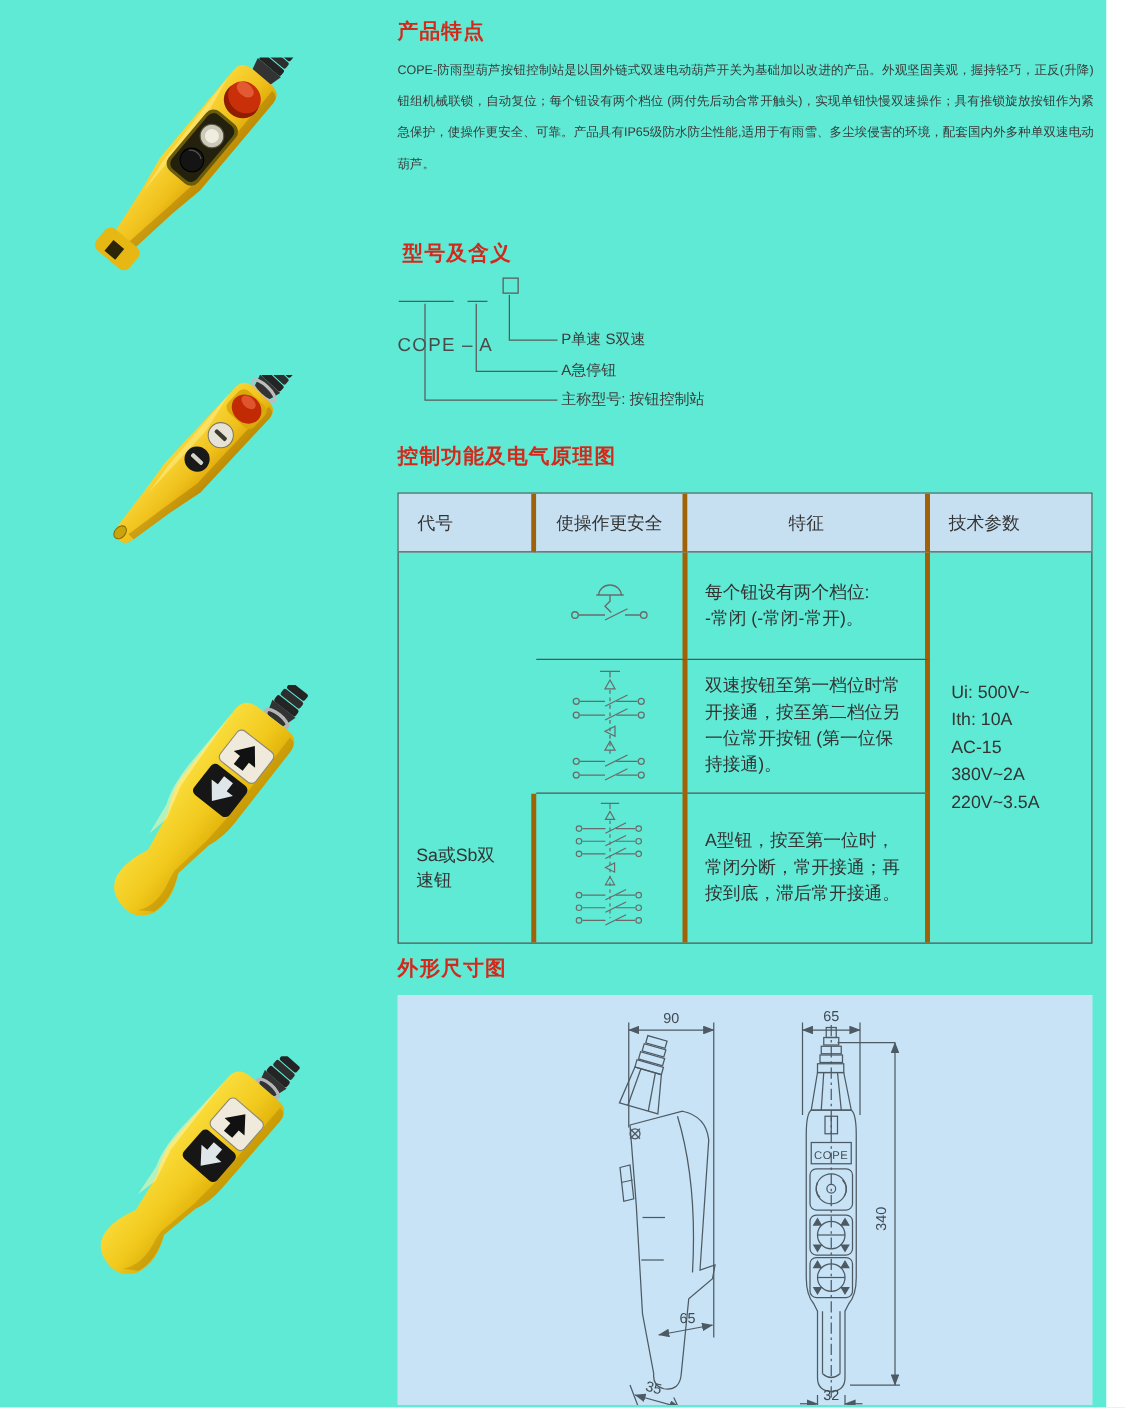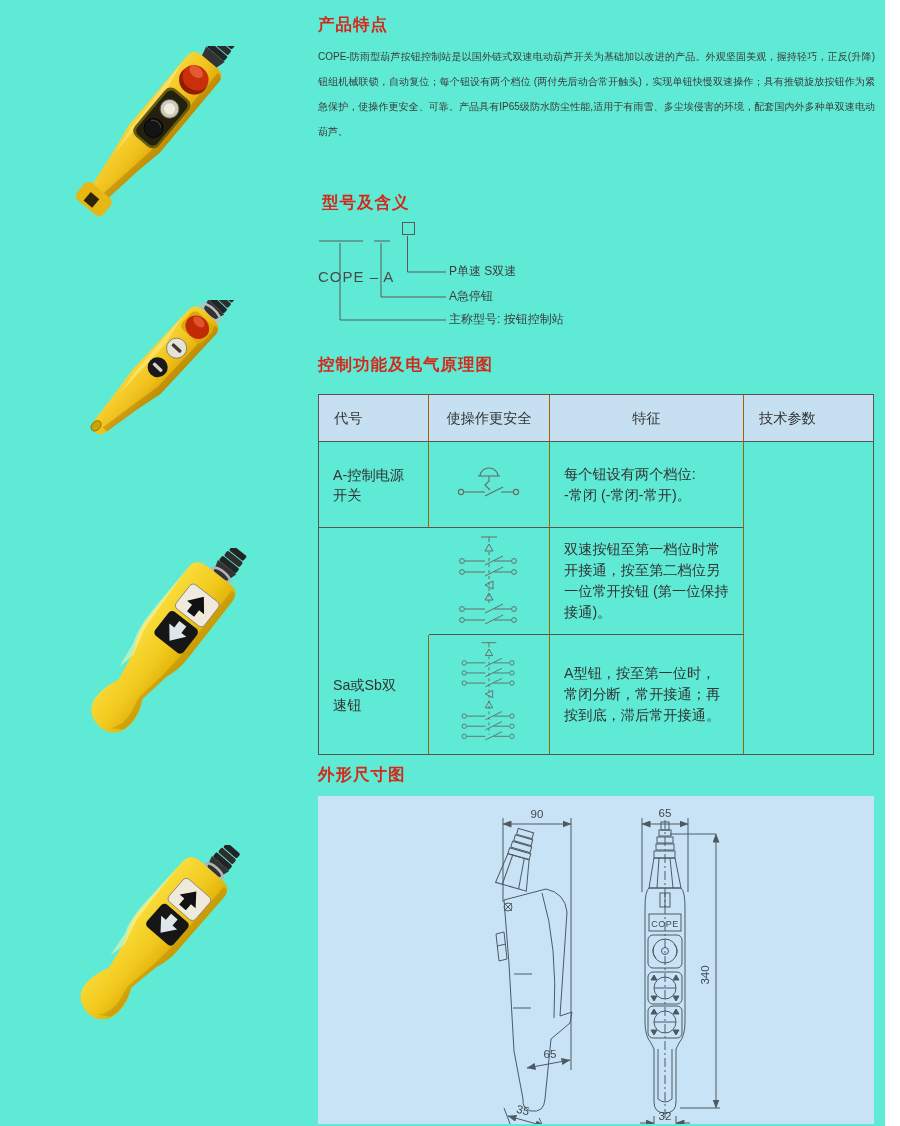--- a/index.html
+++ b/index.html
@@ -18,21 +18,21 @@
   .ml0{top:43px}.ml1{top:68px}.ml2{top:91px}
   
   .ftable{position:absolute;left:318px;top:394px;width:556px;height:361px;box-sizing:border-box;
           display:grid;grid-template-columns:110px 121px 194px 129px;grid-template-rows:47px 86px 107px 119px;
           border:1px solid #555;}
   .ftable>div{box-sizing:border-box;font-size:14.2px;color:#333;}
   .g-h{grid-row:1}.g-r1{grid-row:2}.g-r2{grid-row:3}.g-r3{grid-row:4}
   .g-c1{grid-column:1}.g-c2{grid-column:2}.g-c3{grid-column:3}.g-c4{grid-column:4}
   .th{background:#c6e0f2;border-bottom:1px solid #555;display:flex;align-items:center;padding-left:15px;}
   .th.ctr{justify-content:center;padding-left:0;}
-  .vb{border-right:1px solid #a16207;}
+  .vb{border-right:4px solid #a16207;}
   .hb{border-bottom:1px solid #555;}
   .cell{display:flex;align-items:center;}
   .code{padding:6px 18px 6px 14px;line-height:20px;}
   .sch{justify-content:center;}
   .feat{padding:10px 14px;line-height:21px;}
   .pre{white-space:pre-line;}
   .tech{grid-column:4;grid-row:2 / span 3;display:flex;flex-direction:column;justify-content:center;
         padding-left:17px;line-height:22px;}
   
   .blue-panel{position:absolute;left:318px;top:796px;width:556px;height:328px;background:#c8e3f6;}
@@ -193,21 +193,20 @@
     <span class="mlabel ml2">主称型号: 按钮控制站</span>
   </div>
 
   <h2 class="sec" style="left:318px;top:354px;">控制功能及电气原理图</h2>
   <div class="ftable">
     <div class="th g-h g-c1 vb">代号</div>
     <div class="th ctr g-h g-c2 vb">使操作更安全</div>
     <div class="th ctr g-h g-c3 vb">特征</div>
     <div class="th g-h g-c4">技术参数</div>
 
-    <div class="cell code g-r1 g-c1 vb hb">A-控制电源开关</div>
     <div class="cell sch g-r1 g-c2 vb hb">
       <svg width="88" height="46" viewBox="0 0 88 46">
         <g stroke="#6a6a6a" stroke-width="1.1" fill="none">
           <path d="M35,14 A9,8 0 0 1 53,14"></path>
             <path d="M33,14 H55"></path>
           <path d="M44,14 L44,19 L40,23 L45,28"></path>
           <circle cx="16" cy="30" r="2.6"></circle>
             <path d="M19,30 H40"></path>
           <path d="M40,34 L58,25"></path>
           <path d="M56,30 H68"></path>
@@ -290,20 +289,27 @@
           <circle cx="17" cy="106" r="2.4"></circle>
             <path d="M20,106 H40"></path>
             <path d="M40,110 L58,101"></path>
             <path d="M49,106 H66"></path>
             <circle cx="69" cy="106" r="2.4"></circle>
         </g>
       </svg>
     </div>
     <div class="cell feat g-r3 g-c3 vb">A型钮，按至第一位时，常闭分断，常开接通；再按到底，滞后常开接通。</div>
 
+    <div class="tech">
+      <div>Ui: 500V~</div>
+      <div>Ith: 10A</div>
+      <div>AC-15</div>
+      <div>380V~2A</div>
+      <div>220V~3.5A</div>
+    </div>
   </div>
 
   <h2 class="sec" style="left:318px;top:764px;">外形尺寸图</h2>
   <div class="blue-panel">
     <svg width="556" height="328" viewBox="0 0 556 328">
       <defs>
         <marker id="ar" markerWidth="9" markerHeight="7" refX="8.5" refY="3.5" orient="auto-start-reverse">
           <path d="M0,0 L9,3.5 L0,7 Z" fill="#4d5a63"></path>
         </marker>
       </defs>

